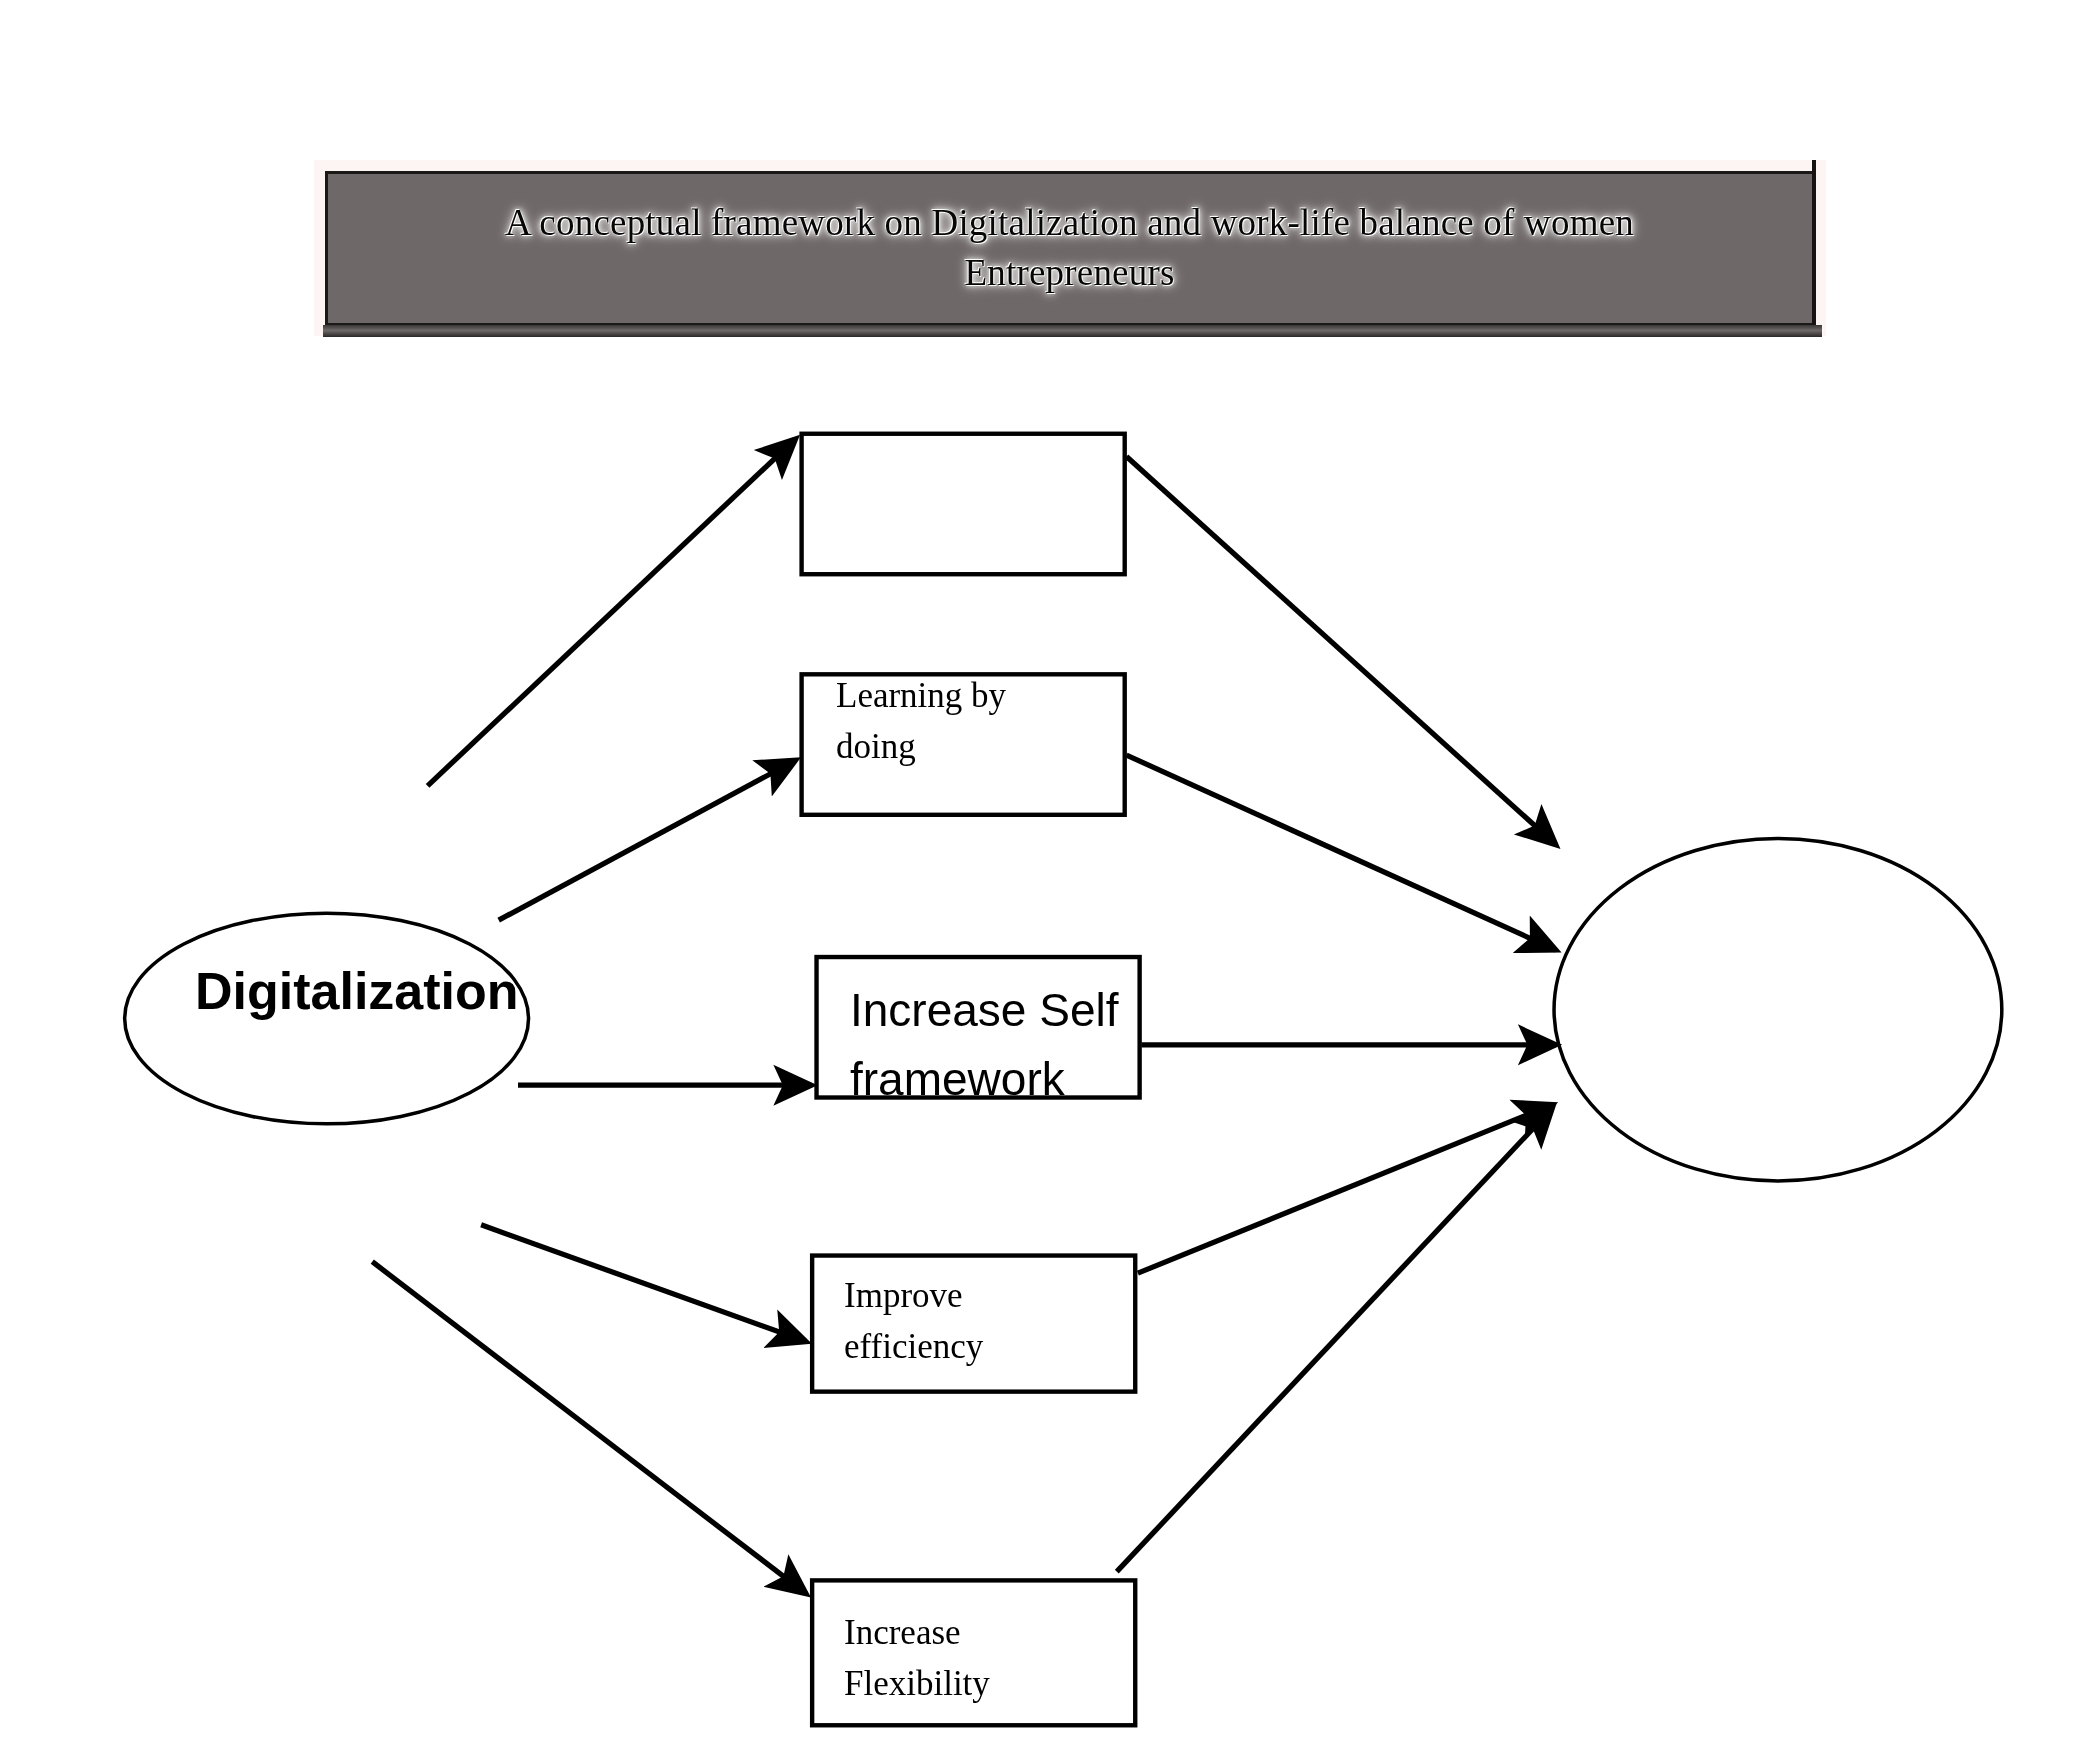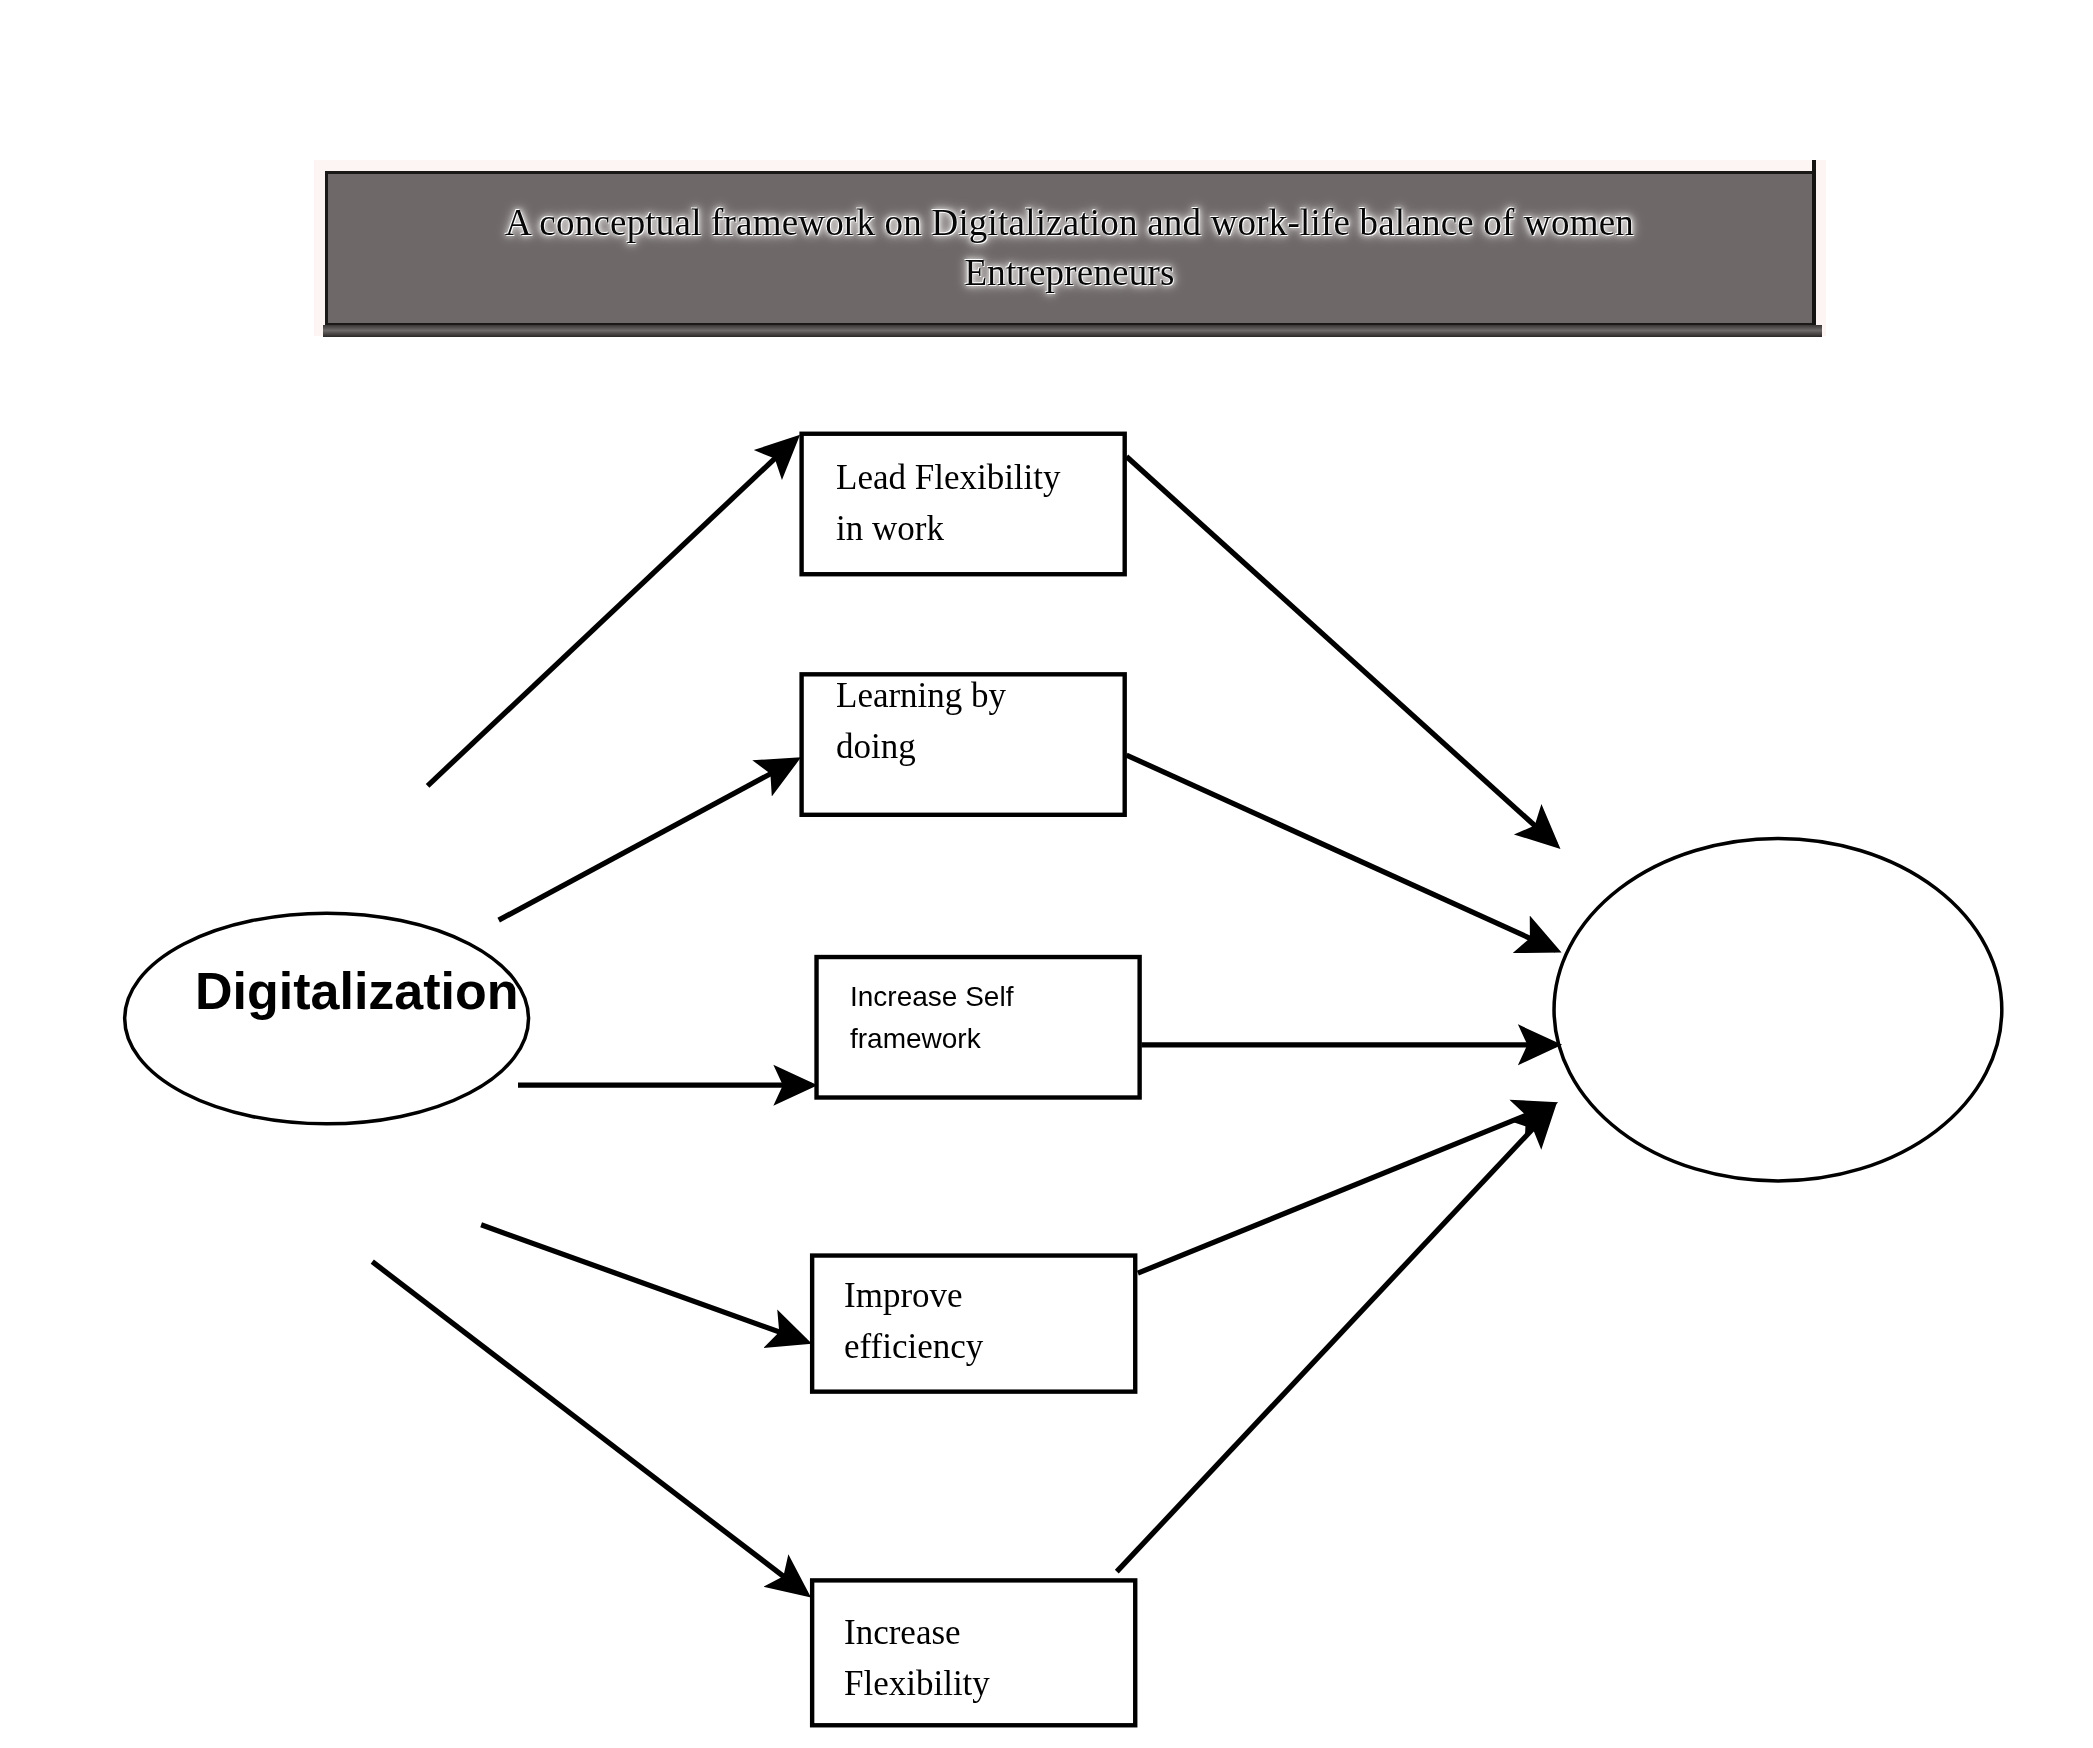--- a/index.html
+++ b/index.html
@@ -109,21 +109,21 @@
     color: #000000;
     white-space: pre-line;
   }
   .lbl-serif {
     font-family: "Liberation Serif", "DejaVu Serif", serif;
     font-size: 35px;
     line-height: 1.45;
   }
   .lbl-sans {
     font-family: "Liberation Sans", "DejaVu Sans", sans-serif;
-    font-size: 28px;
+    font-size: 46px;
     line-height: 1.5;
   }
   .lbl-source {
     font-family: Liberation Sans, sans-serif;
     font-size: 52px;
     font-weight: bold;
     text-align: center;
   }
   .lbl-target {
     font-family: "Liberation Sans", "DejaVu Sans", sans-serif;
@@ -178,21 +178,20 @@
     <line x1="1300" y1="1190" x2="1772" y2="1190" class="connector" marker-end="url(#ah)"></line>
 
     <line x1="1296" y1="1450" x2="1768" y2="1258" class="connector" marker-end="url(#ah)"></line>
 
     <line x1="1272" y1="1790" x2="1768" y2="1262" class="connector" marker-end="url(#ah)"></line>
   </svg>
 
   <div class="lbl lbl-source" style="left:195px; top:961px; width:263px;">Digitalization</div>
 
 
-  <div class="lbl lbl-serif" style="left:836px; top:453px; width:290px;"><span>Lead Flexibility</span><br><span>in work</span></div>
 
   <div class="lbl lbl-serif" style="left:836px; top:671px; width:290px;"><span>Learning by</span><br><span>doing</span></div>
 
   <div class="lbl lbl-sans" style="left:850px; top:976px; width:290px;"><span>Increase Self</span><br><span>framework</span></div>
 
   <div class="lbl lbl-serif" style="left:844px; top:1271px; width:290px;"><span>Improve</span><br><span>efficiency</span></div>
 
   <div class="lbl lbl-serif" style="left:844px; top:1599px; width:290px;margin-top:9px;"><span>Increase</span><br><span>Flexibility</span></div>
 
 </div>

